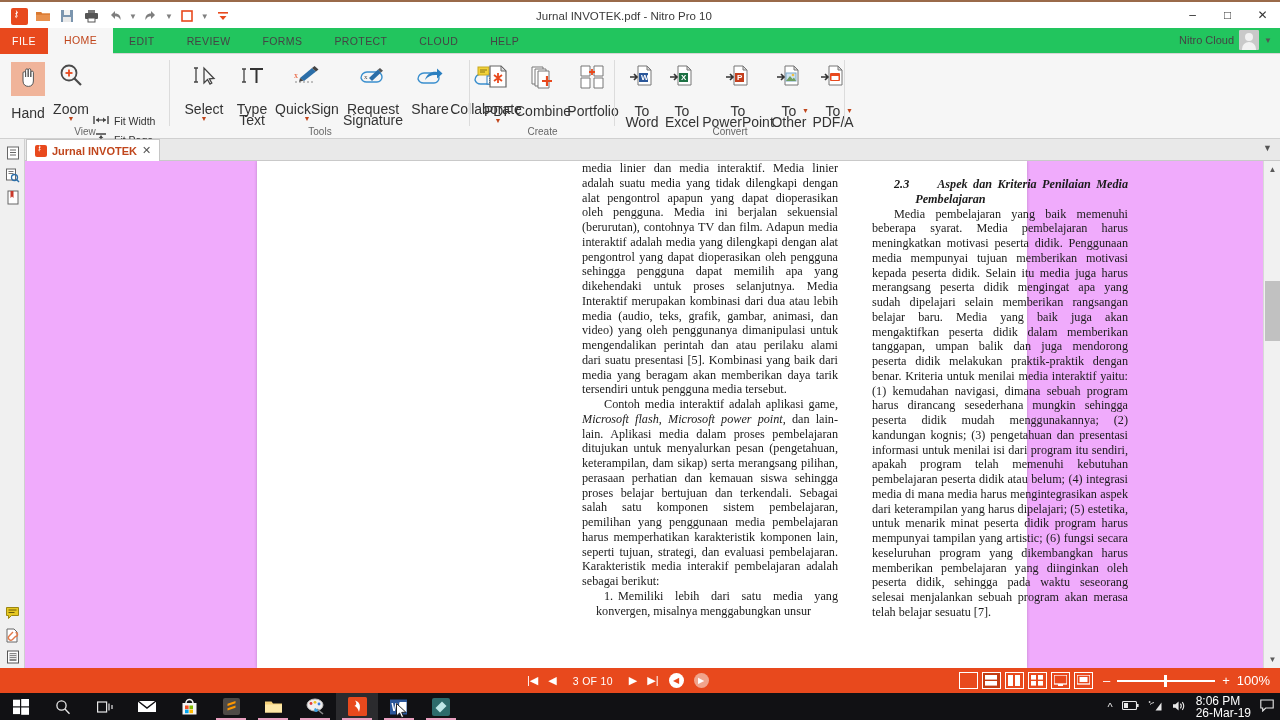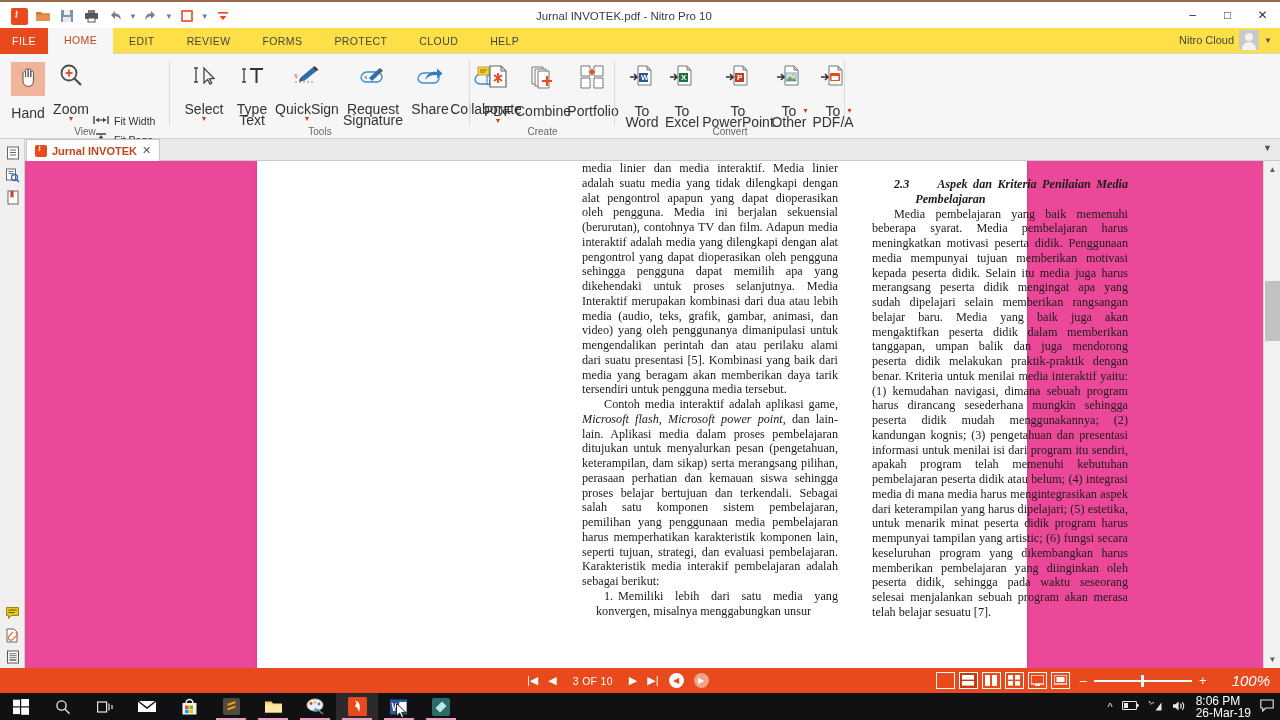--- a/index.html
+++ b/index.html
@@ -35,21 +35,21 @@
   }
   .winbtns { position: absolute; right: 0; top: 0; display: flex; }
   .winbtn {
     width: 35px; height: 26px; display: flex; align-items: center;
     justify-content: center; font-size: 12px; color: #333; cursor: pointer;
   }
 
   
   .ribbon-tabs {
     position: absolute; top: 28px; left: 0; width: 1280px; height: 26px;
-    background: #fde047; border-bottom: 1px solid #d6d6d6;
+    background: #22c55e; border-bottom: 1px solid #d6d6d6;
   }
   .tab-file {
     position: absolute; left: 0; top: 0; width: 48px; height: 26px;
     background: #e8491d; color: #fff; font-size: 10.5px; letter-spacing: .4px;
     display: flex; align-items: center; justify-content: center; cursor: pointer;
   }
   .tabs { position: absolute; left: 48px; top: 0; display: flex; height: 26px; }
   .rtab {
     height: 26px; padding: 0 16px; display: flex; align-items: center;
     font-size: 10.5px; color: #444; letter-spacing: .4px; cursor: pointer;
@@ -129,21 +129,21 @@
     background: #f0f0f0; border-right: 1px solid #cfcfcf;
   }
   .rail-ic {
     width: 25px; height: 22px; display: flex; align-items: center;
     justify-content: center; cursor: pointer;
   }
 
   
   .viewport {
     position: absolute; top: 161px; left: 25px; width: 1238px; height: 507px;
-    background: #ec4899; overflow: hidden;
+    background: #f0abfc; overflow: hidden;
   }
   .page {
     position: absolute; top: 0; left: 232px; width: 770px; height: 507px;
     background: #ffffff; box-shadow: 0 0 3px rgba(0,0,0,.22);
   }
   .cols {
     position: absolute; top: 0px; left: 0; width: 770px; height: 507px;
     padding: 0 20px;
   }
   .col {
@@ -212,21 +212,21 @@
   }
   .vmode.sel { background: #c23c12; }
   .zoomrow { display: flex; align-items: center; gap: 7px; margin-left: 6px; }
   .zsign { color: #fff; font-size: 13px; cursor: pointer; line-height: 1; }
   .ztrack {
     width: 98px; height: 2px; background: #fff; position: relative; cursor: pointer;
   }
   .zthumb {
     position: absolute; left: 47px; top: -5px; width: 3px; height: 12px; background: #fff;
   }
-  .zlabel { color: #fff; font-size: 15px; margin-left: 18px; font-style: italic; }
+  .zlabel { color: #fff; font-size: 13px; margin-left: 0; }
 
   
   .taskbar {
     position: absolute; top: 693px; left: 0; width: 1280px; height: 27px;
     background: #111114; display: flex; align-items: center;
   }
   .tb-item {
     width: 42px; height: 27px; display: flex; align-items: center;
     justify-content: center; cursor: pointer; position: relative;
   }

